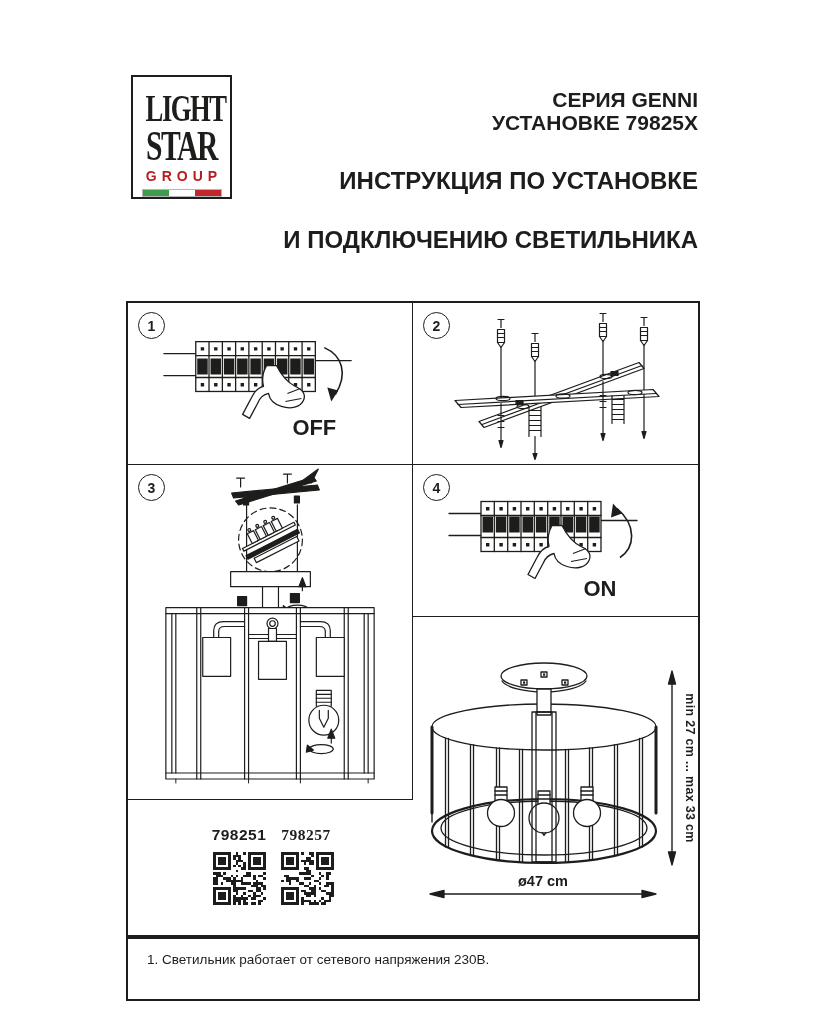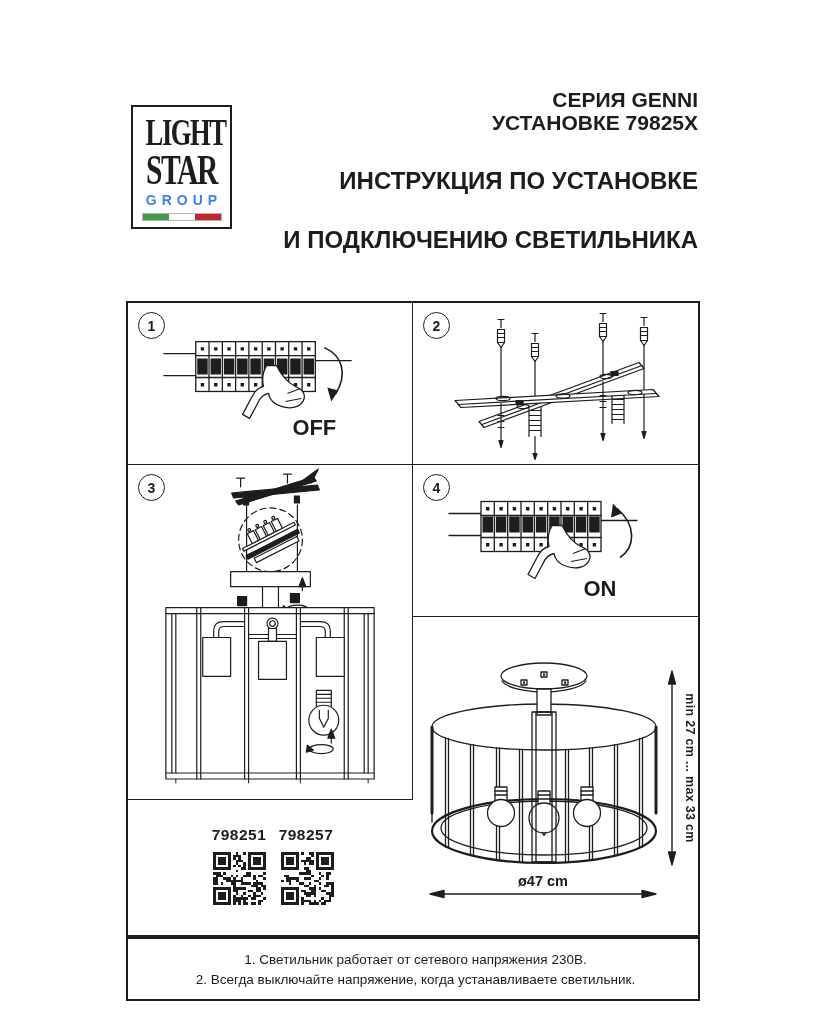--- a/index.html
+++ b/index.html
@@ -2,27 +2,27 @@
 <html><head>
 <meta charset="utf-8">
 <style>
   * { margin:0; padding:0; box-sizing:border-box; }
   html,body { background:#fff; }
   body { width:826px; height:1024px; position:relative; overflow:hidden;
          font-family:"Liberation Sans", sans-serif; color:#1d1d1b; }
   .abs { position:absolute; }
 
   
-  .logo-box { left:131px; top:105px; width:101px; height:124px;
-              border:2px solid #1d1d1b; background:#fff; text-align:center; padding-top:7px; }
+  .logo-box { left:131px; top:75px; width:101px; height:124px;
+              border:2px solid #1d1d1b; background:#fff; text-align:center; padding-top:13px; }
   .logo-word1 { font-family:"Liberation Serif", serif; font-weight:bold; font-size:36px;
                 line-height:36px; letter-spacing:-2px; transform:scale(0.74,1.08); }
   .logo-word2 { font-family:"Liberation Serif", serif; font-weight:bold; font-size:39px;
                 line-height:39px; letter-spacing:-2px; transform:scale(0.76,1.08); }
-  .logo-word3 { font-size:14px; line-height:16px; margin-top:3px; color:#3b82f6;
+  .logo-word3 { font-size:14px; line-height:16px; margin-top:3px; color:#b91c1c;
                 letter-spacing:5px; padding-left:5px; font-weight:bold; }
   .logo-flag { width:80px; height:8px; margin:5px auto 0; display:flex; border:1px solid #b5b5b5; }
   .logo-flag span { flex:1; }
 
   
   .t-line { right:128px; text-align:center; font-weight:bold; white-space:nowrap; }
   .t-series   { top:88px;  font-size:21px; }
   .t-articles { top:111px; font-size:21px; }
   .t-instr1   { top:167px; font-size:24px; }
   .t-instr2   { top:197px; font-size:24px;margin-top:29px; }
@@ -38,27 +38,27 @@
   .clamp{ left:285px; top:314px; width:285px; height:318px; }
   .cell svg.diagram { position:absolute; left:0; top:0; width:100%; height:100%; }
 
   .step-num { position:absolute; left:10px; top:9px; width:27px; height:27px;
               border:1.5px solid #1d1d1b; border-radius:50%; display:flex; align-items:center;
               justify-content:center; font-size:14px; font-weight:bold; background:#fff; z-index:2; }
 
   
   .qr-label { position:absolute; top:26px; width:70px; text-align:center;
               font-size:15.5px; font-weight:bold; letter-spacing:0.5px; }
-  .qr-l1 { left:76px; } .qr-l2 { left:143px; }
+  .qr-l1 { left:76px; } .qr-l2 { left:143px;font-family:Liberation Serif, serif; }
   .qr-svg { position:absolute; top:52px; width:53px; height:53px; }
   .qr-s1 { left:85px; } .qr-s2 { left:153px; }
 
   
   .notes-box { left:126px; top:937px; width:574px; height:64px; border:2px solid #1d1d1b;
-               padding:11px 14px 0 19px;text-align:center; }
+               padding:11px 14px 0 19px; }
   .note-line { font-size:13.5px; line-height:20px; }
 
   text { font-family:"Liberation Sans", sans-serif; }
 </style>
 </head>
 <body>
 
 <div class="abs logo-box">
   <div class="logo-word1">LIGHT</div>
   <div class="logo-word2">STAR</div>
@@ -312,14 +312,13 @@
         </g>
       </g>
       <text transform="translate(273 151) rotate(90)" text-anchor="middle" font-size="12.5" font-weight="bold" fill="#1d1d1b" letter-spacing="0.3">min 27 cm ... max 33 cm</text>
       <text x="130" y="269" text-anchor="middle" font-size="14.5" font-weight="bold" fill="#1d1d1b">ø47 cm</text>
     </svg>
   </div>
 </div>
 
 <div class="abs notes-box">
   <div class="note-line">1. Светильник работает от сетевого напряжения 230В.</div>
-  <div class="note-line">2. Всегда выключайте напряжение, когда устанавливаете светильник.</div>
 </div>
 
 </body></html>

